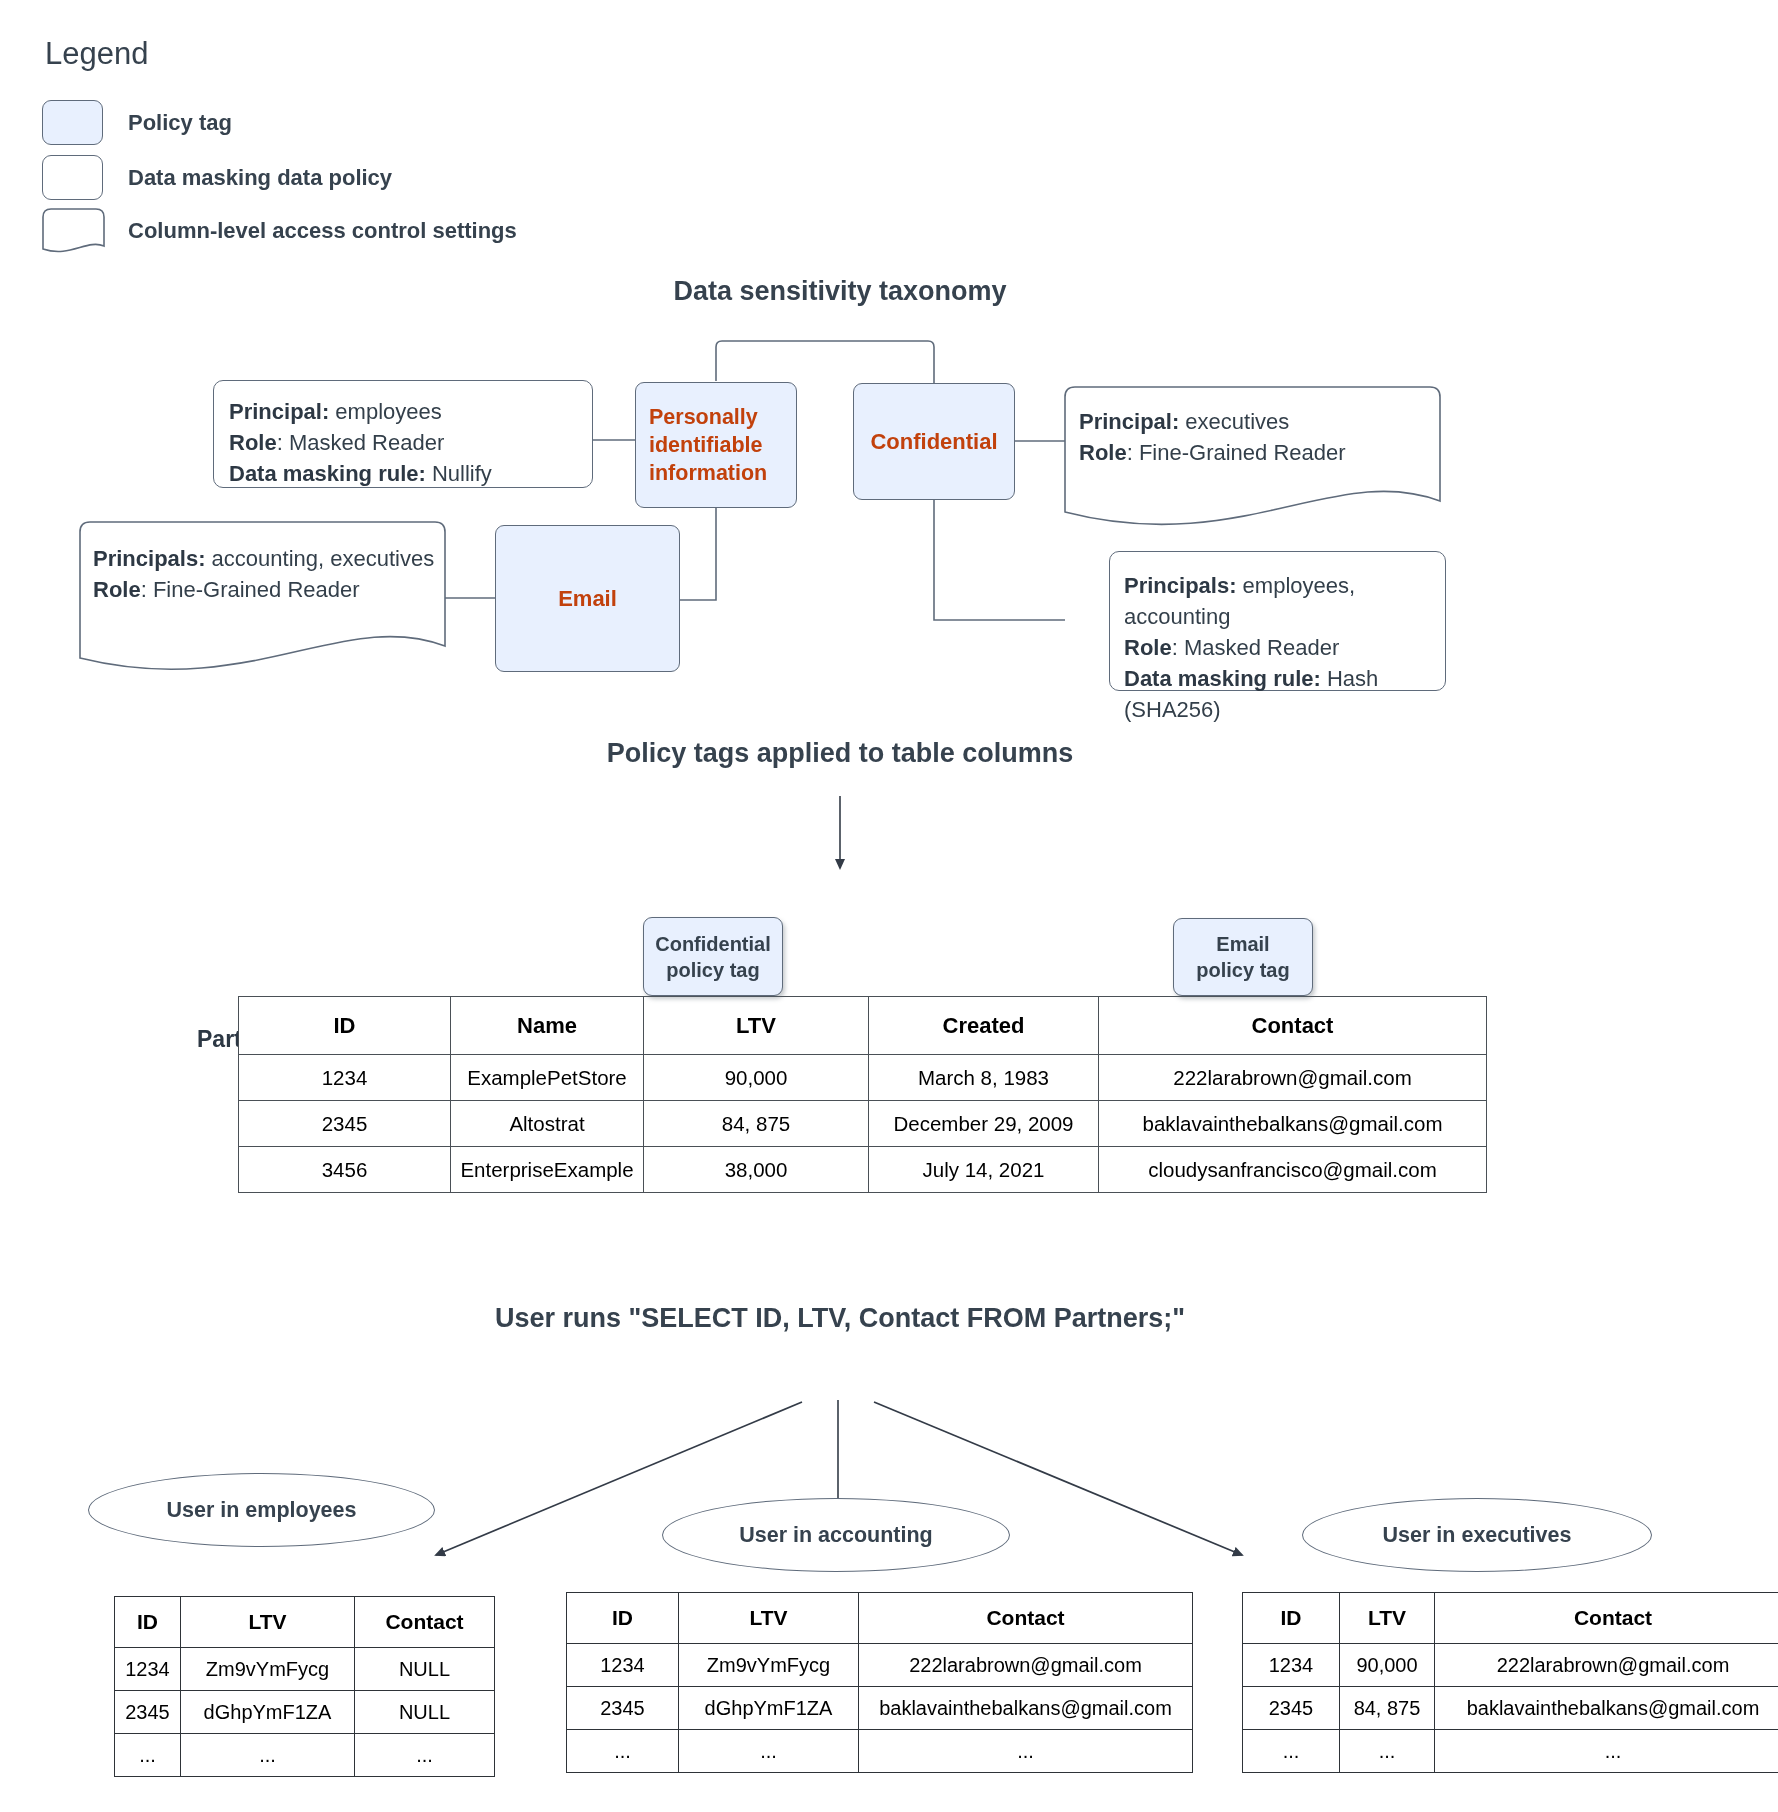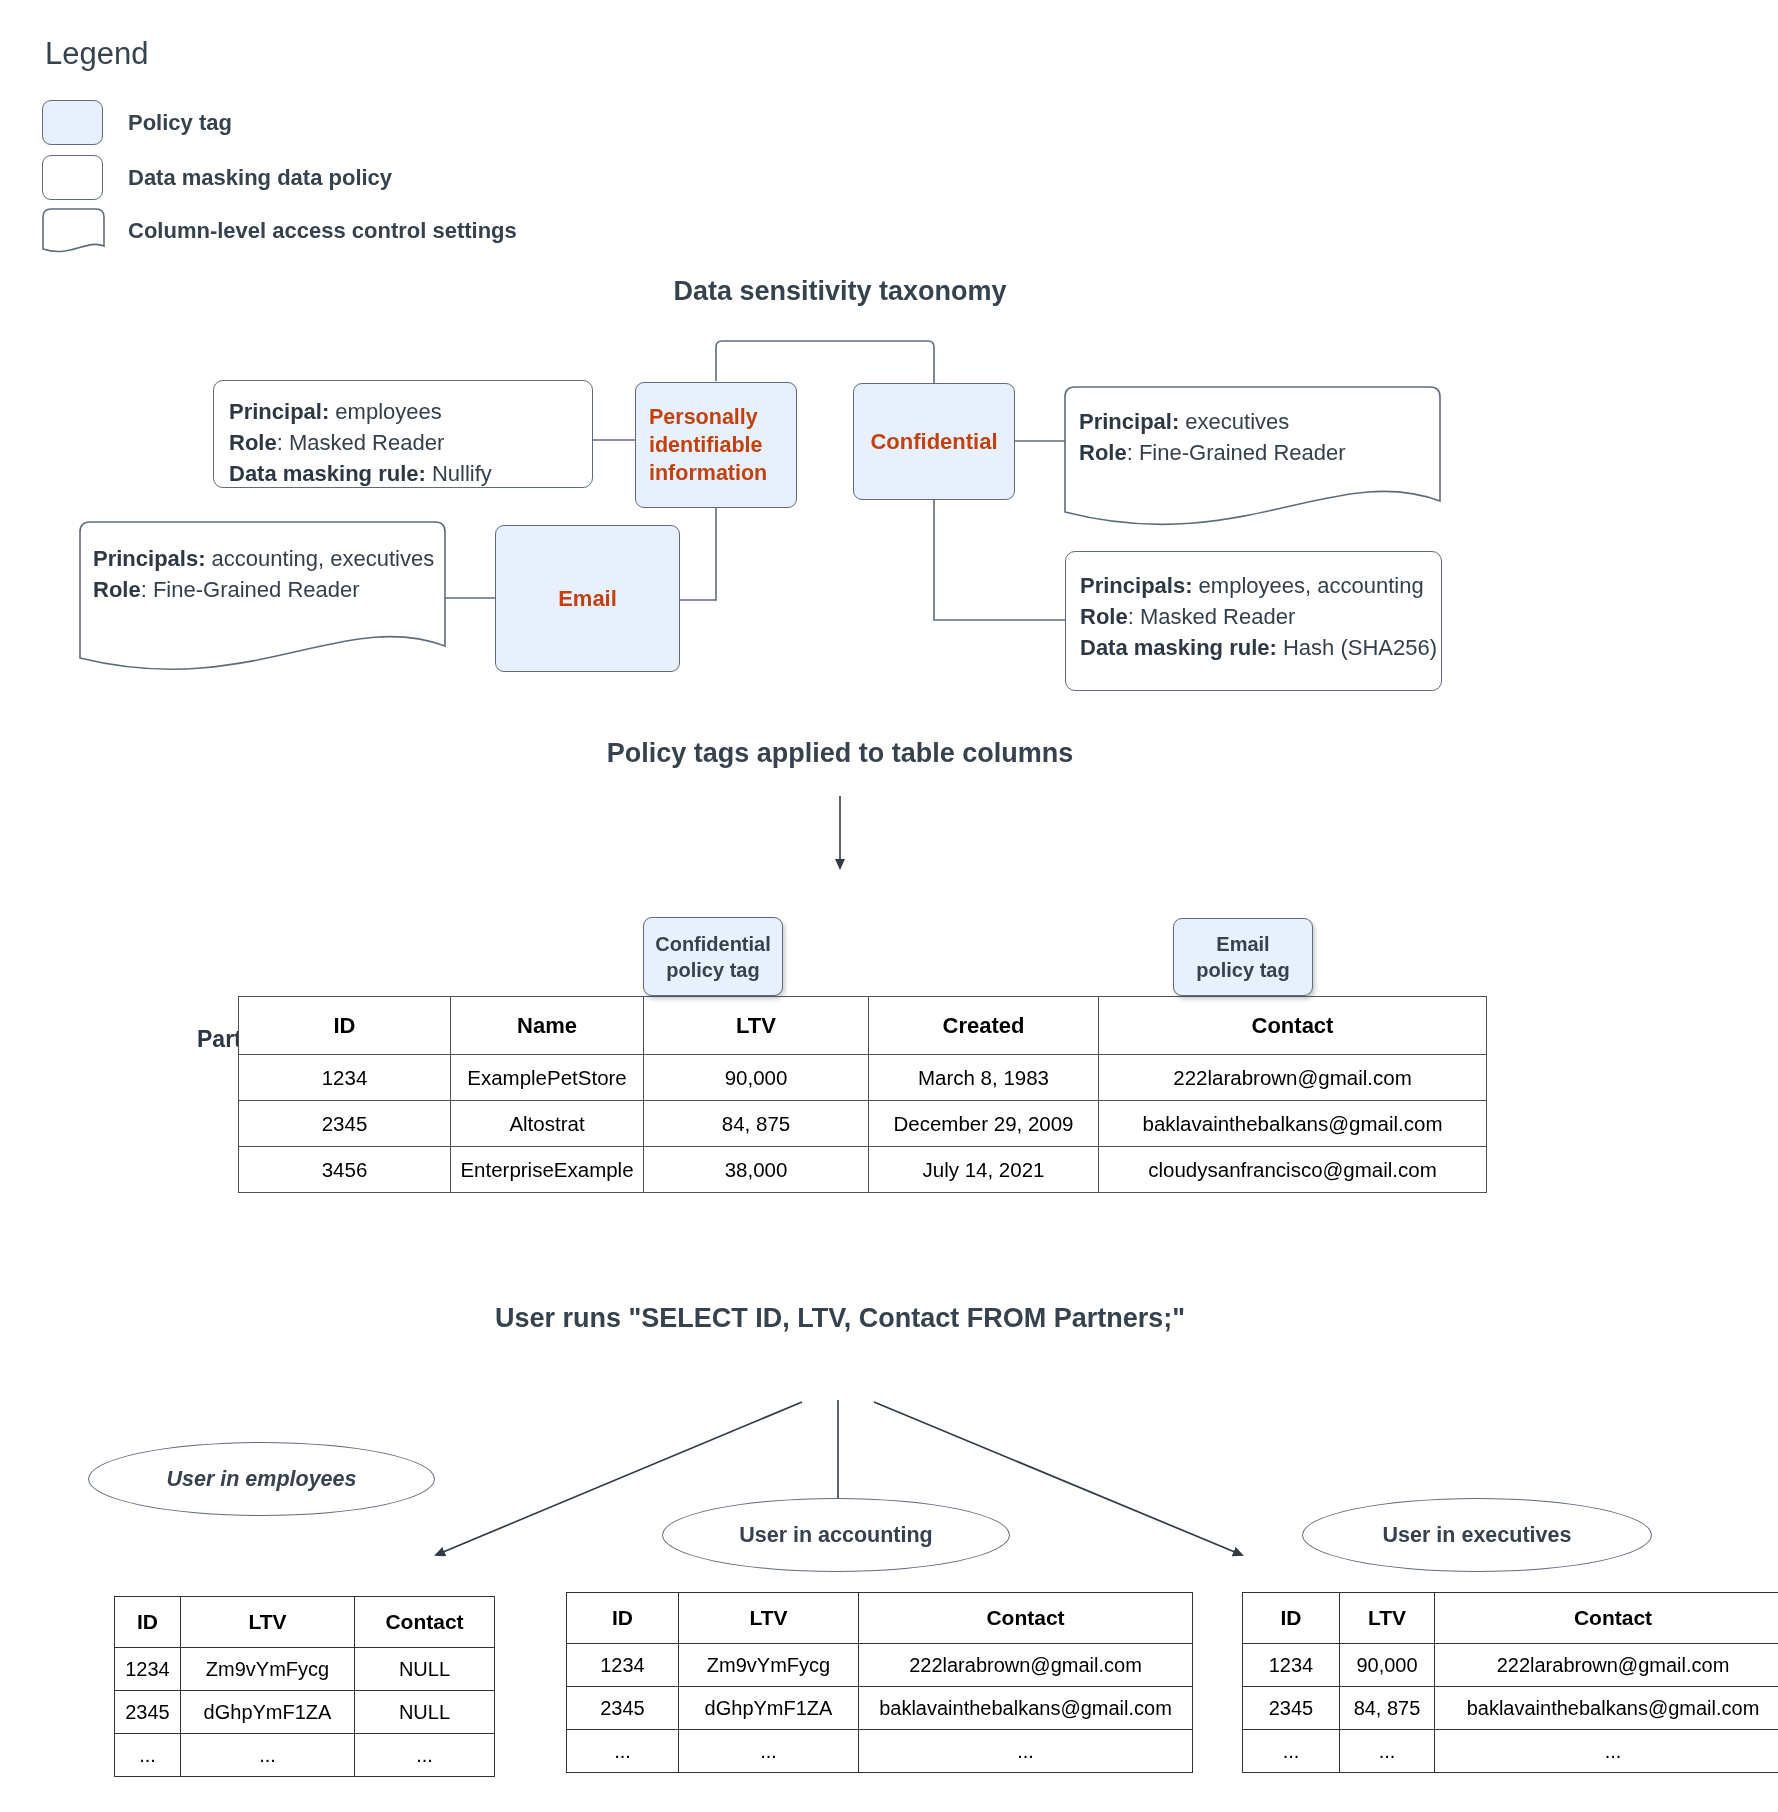--- a/index.html
+++ b/index.html
@@ -94,21 +94,21 @@
     <div><b>Role</b><span>: Fine-Grained Reader</span></div>
   </div>
 
   <div class="abs policy-lines" style="left:93px;top:543px;width:345px;">
     <div><b>Principals:</b><span> accounting, executives</span></div>
     <div><b>Role</b><span>: Fine-Grained Reader</span></div>
   </div>
 
   <div class="abs bluebox" style="left:495px;top:525px;width:185px;height:147px;font-size:22px;">Email</div>
 
-  <div class="abs shape" style="left:1065px;top:551px;width:377px;height:140px;">
+  <div class="abs shape" style="left:1109px;top:551px;width:337px;height:140px;">
     <div class="policy-lines" style="padding:18px 0 0 14px;">
       <div><b>Principals:</b><span> employees, accounting</span></div>
       <div><b>Role</b><span>: Masked Reader</span></div>
       <div><b>Data masking rule:</b><span> Hash (SHA256)</span></div>
     </div>
   </div>
 
   <div class="abs heading" style="top:738px;">Policy tags applied to table columns</div>
 
   <div class="abs plabel" style="left:197px;top:1026px;">Partners table</div>
@@ -159,21 +159,21 @@
           <td>EnterpriseExample</td>
           <td>38,000</td>
           <td>July 14, 2021</td>
           <td>cloudysanfrancisco@gmail.com</td>
         </tr>
       </tbody>
   </table>
 
   <div class="abs heading" style="top:1303px;">User runs "SELECT ID, LTV, Contact FROM Partners;"</div>
 
-  <div class="abs ellipse" style="left:88px;top:1442px;width:347px;height:74px;font-style:italic;">User in employees</div>
+  <div class="abs ellipse" style="left:88px;top:1473px;width:347px;height:74px;">User in employees</div>
   <table class="abs rtable" style="left:69px;top:1596px;width:380px;">
     <colgroup>
         <col style="width:66px">
         <col style="width:174px">
         <col style="width:140px">
       </colgroup>
     <thead>
       <tr>
           <th>ID</th>
           <th>LTV</th>

